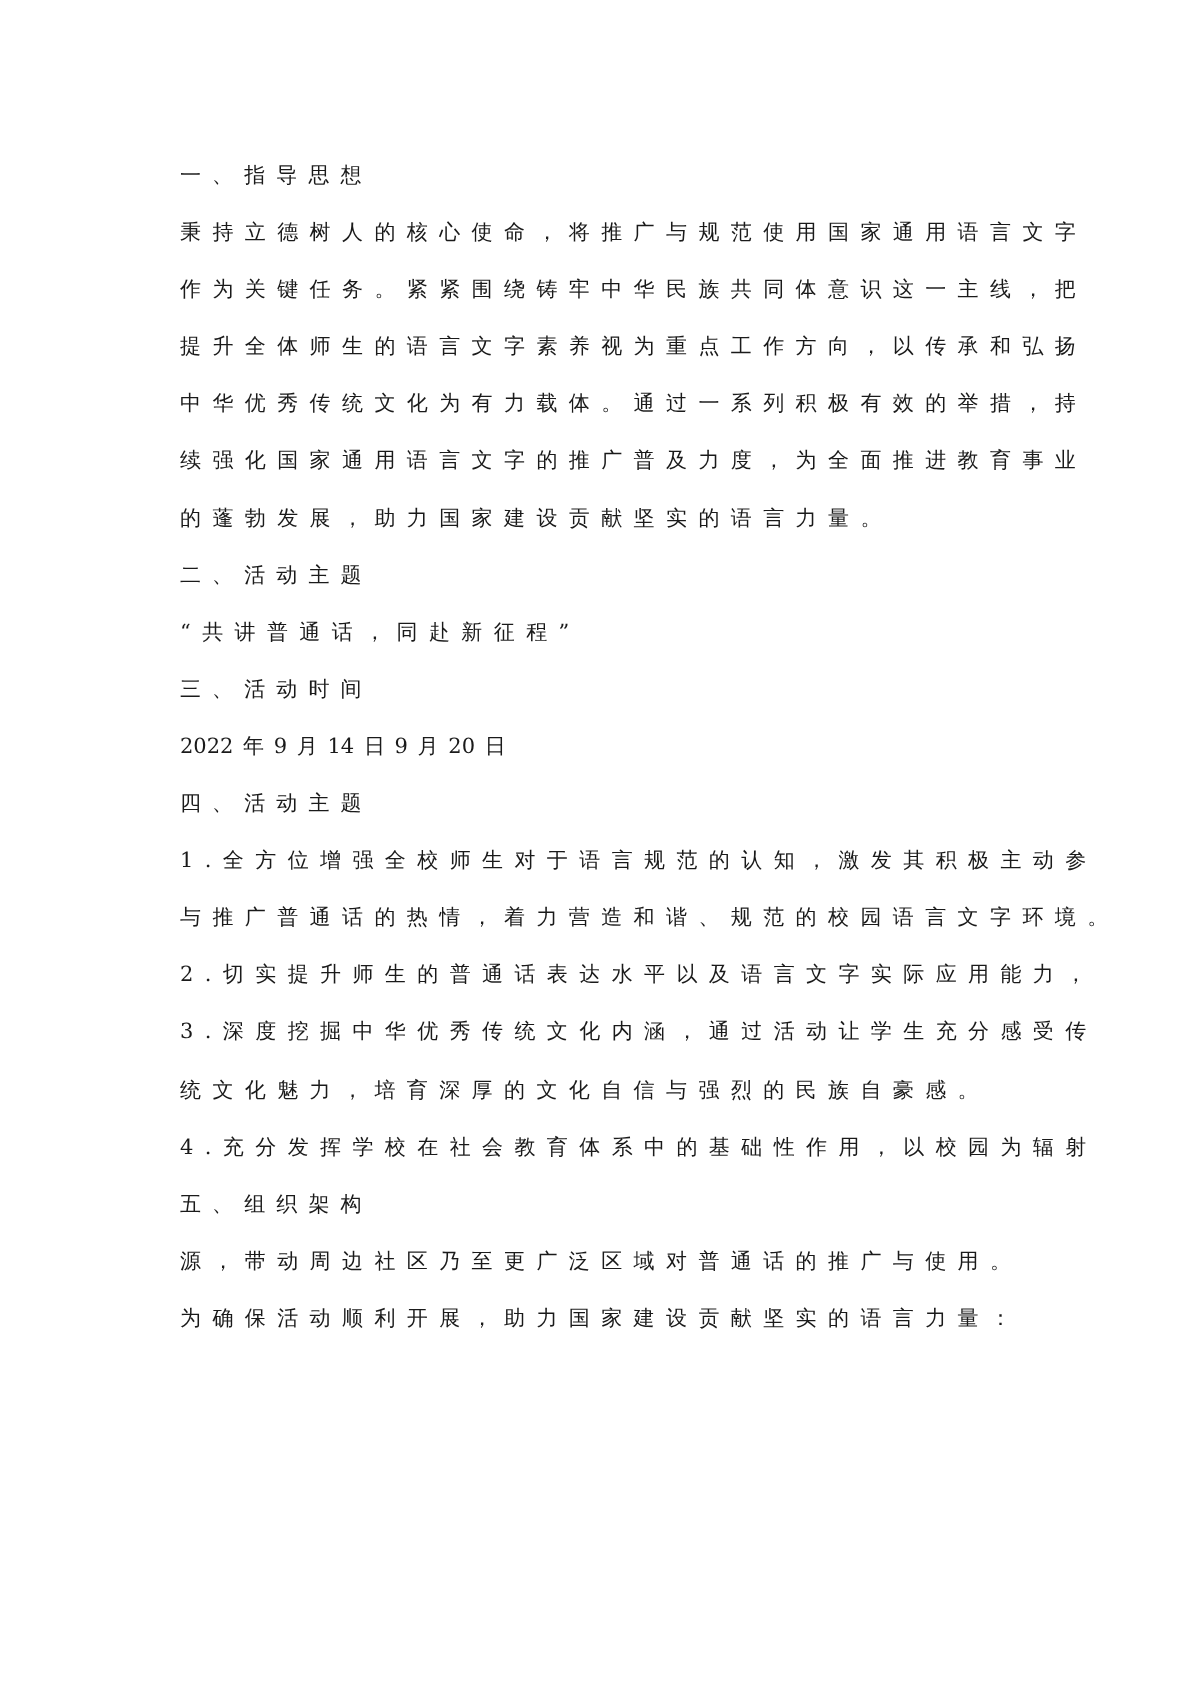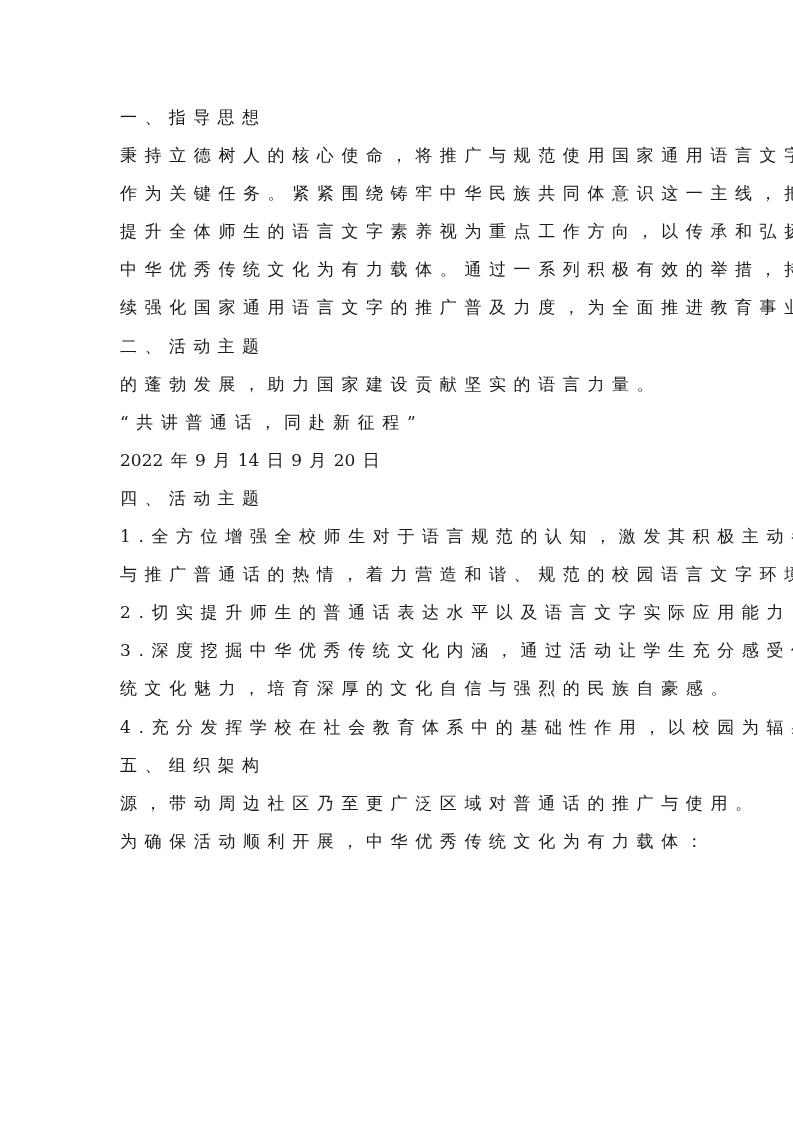--- a/index.html
+++ b/index.html
@@ -17,21 +17,21 @@
   }
   .page {
     position: absolute;
     left: 120px;
     top: 98px;
     width: 560px;
   }
   .line {
     height: 38.1px;
     line-height: 38.1px;
-    font-size: 17px;
+    font-size: 14px;
     letter-spacing: 7.6px;
     white-space: nowrap;
   }
   .line.heading {
     letter-spacing: 7.4px;
   }
   .line.date {
     letter-spacing: 0px;
     word-spacing: 2px;
   }
@@ -40,32 +40,33 @@
 <body>
 
 <div class="page">
 
   <div class="line heading">一、指导思想</div>
   <div class="line">秉持立德树人的核心使命，将推广与规范使用国家通用语言文字</div>
   <div class="line">作为关键任务。紧紧围绕铸牢中华民族共同体意识这一主线，把</div>
   <div class="line">提升全体师生的语言文字素养视为重点工作方向，以传承和弘扬</div>
   <div class="line">中华优秀传统文化为有力载体。通过一系列积极有效的举措，持</div>
   <div class="line">续强化国家通用语言文字的推广普及力度，为全面推进教育事业</div>
+  <div class="line">的蓬勃发展，助力国家建设贡献坚实的语言力量。</div>
+
   <div class="line heading">二、活动主题</div>
-
-  <div class="line">的蓬勃发展，助力国家建设贡献坚实的语言力量。</div>
   <div class="line">“共讲普通话，同赴新征程”</div>
 
+  <div class="line heading">三、活动时间</div>
   <div class="line date">2022 年 9 月 14 日 9 月 20 日</div>
 
   <div class="line heading">四、活动主题</div>
   <div class="line">1.全方位增强全校师生对于语言规范的认知，激发其积极主动参</div>
   <div class="line">与推广普通话的热情，着力营造和谐、规范的校园语言文字环境。</div>
   <div class="line">2.切实提升师生的普通话表达水平以及语言文字实际应用能力，</div>
   <div class="line">3.深度挖掘中华优秀传统文化内涵，通过活动让学生充分感受传</div>
   <div class="line">统文化魅力，培育深厚的文化自信与强烈的民族自豪感。</div>
   <div class="line">4.充分发挥学校在社会教育体系中的基础性作用，以校园为辐射</div>
   <div class="line heading">五、组织架构</div>
 
   <div class="line">源，带动周边社区乃至更广泛区域对普通话的推广与使用。</div>
-  <div class="line">为确保活动顺利开展，中华优秀传统文化为有力载体：</div>
+  <div class="line">为确保活动顺利开展，助力国家建设贡献坚实的语言力量：</div>
 
 </div>
 
 </body></html>

